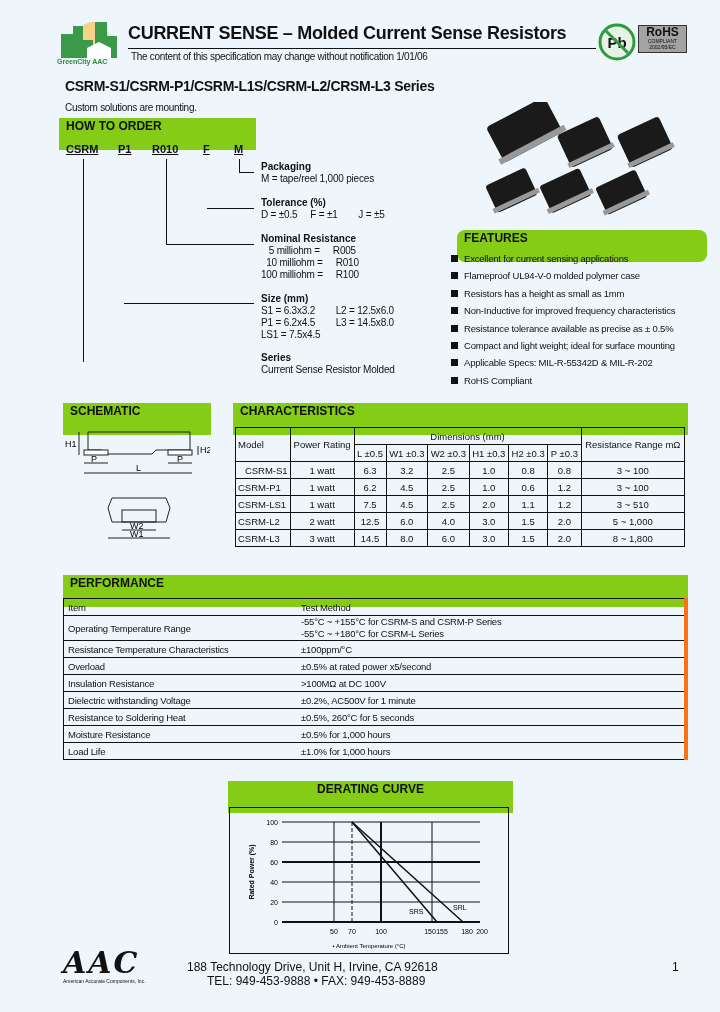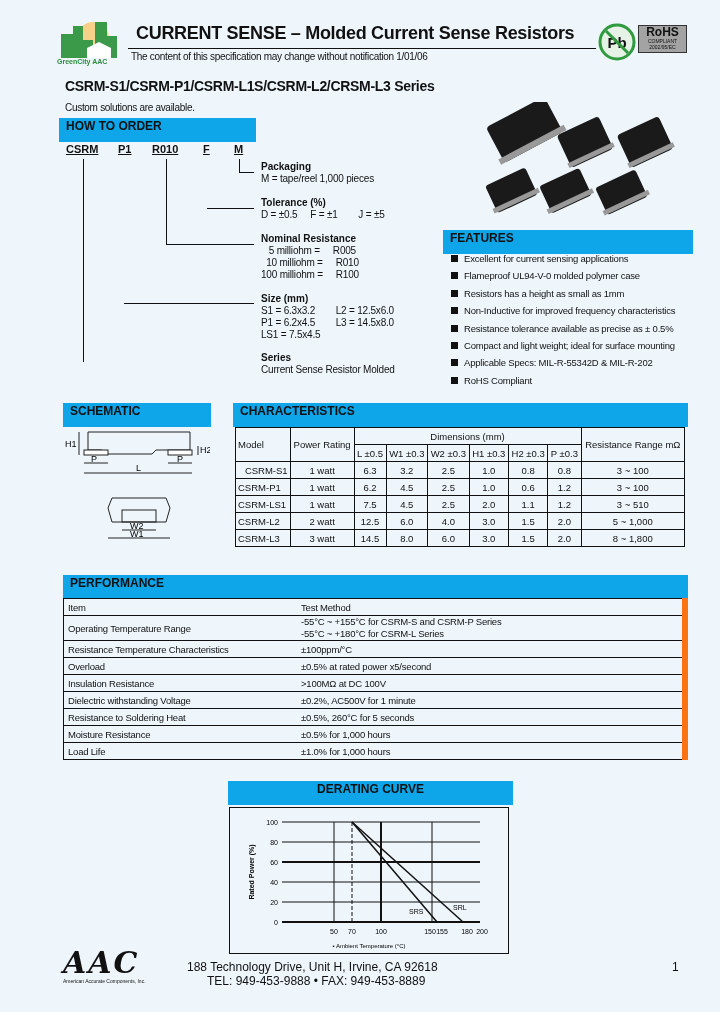--- a/index.html
+++ b/index.html
@@ -1,41 +1,41 @@
 <!DOCTYPE html>
 <html><head>
 <meta charset="utf-8">
 <style>
   html,body{margin:0;padding:0;}
   body{width:720px;height:1012px;background:#eef6fc;position:relative;overflow:hidden;font-family:"Liberation Sans",sans-serif;color:#111;}
   .abs{position:absolute;}
   .logo{left:57px;top:18px;width:72px;height:50px;}
-  .title{left:128px;top:23px;font-size:18px;font-weight:bold;letter-spacing:-0.3px;white-space:nowrap;margin-left:8px;}
+  .title{left:128px;top:23px;font-size:18px;font-weight:bold;letter-spacing:-0.3px;white-space:nowrap;}
   .title-rule{left:128px;top:48px;width:468px;height:1px;background:#111;}
   .subtitle{left:131px;top:51px;font-size:10px;letter-spacing:-0.3px;}
   .pb{left:598px;top:23px;width:38px;height:38px;}
   .rohs{left:638px;top:25px;width:47px;height:26px;border:1px solid #333;background:#a3a3a3;text-align:center;}
   .rohs .r1{font-size:12px;font-weight:bold;line-height:12px;}
   .rohs .r2{font-size:5px;line-height:6px;}
   .series{left:65px;top:78px;font-size:14px;font-weight:bold;letter-spacing:-0.3px;}
   .custom{left:65px;top:102px;font-size:10px;letter-spacing:-0.3px;}
-  .sec{background:#0ea5e9;font-size:12px;font-weight:bold;padding-left:7px;height:24px;line-height:16px;box-sizing:border-box;}
+  .sec{background:#84cc16;font-size:12px;font-weight:bold;padding-left:7px;height:32px;line-height:16px;box-sizing:border-box;}
   .code{font-size:11px;font-weight:bold;text-decoration:underline;}
   .line{background:#111;}
   .olabel{font-size:10px;font-weight:bold;}
   .otext{font-size:10px;line-height:12px;white-space:pre;letter-spacing:-0.2px;}
   .feat{font-size:9.5px;line-height:17.4px;letter-spacing:-0.2px;}
   .feat .bul{display:inline-block;width:7px;height:7px;background:#111;margin-right:6px;}
   table{border-collapse:collapse;}
   .ctab{left:235px;top:427px;width:450px;font-size:9.5px;}
   .ctab td,.ctab th{border:1px solid #111;padding:0 2px;height:16px;text-align:center;font-weight:normal;}
   .ptab{left:63px;top:598px;width:625px;font-size:9.5px;}
   .ptab td{border-top:1px solid #111;border-bottom:1px solid #111;height:16px;padding:0 4px;letter-spacing:-0.2px;}
   .ptab tr td:first-child{border-left:1px solid #111;width:225px;}
-  .ptab tr td:last-child{border-right:6px solid #f97316;}
+  .ptab tr td:last-child{border-right:4px solid #f97316;}
   .footer-addr{left:187px;top:960px;font-size:12px;}
   .footer-tel{left:207px;top:974px;font-size:12px;}
   .pagenum{left:672px;top:960px;font-size:12px;}
 </style>
 </head>
 <body>
 
 <div class="abs logo">
   <svg width="72" height="50" viewBox="0 0 72 50">
     <circle cx="36" cy="20" r="16" fill="#f7c86a" opacity="0.8"></circle>
@@ -58,21 +58,21 @@
     <line x1="8" y1="8" x2="30" y2="30" stroke="#2f9a3e" stroke-width="3"></line>
   </svg>
 </div>
 <div class="abs rohs">
   <div class="r1">RoHS</div>
   <div class="r2">COMPLIANT</div>
   <div class="r2">2002/95/EC</div>
 </div>
 
 <div class="abs series">CSRM-S1/CSRM-P1/CSRM-L1S/CSRM-L2/CRSM-L3 Series</div>
-<div class="abs custom">Custom solutions are available.</div>
+<div class="abs custom">Custom solutions are mounting.</div>
 
 <div class="abs sec" style="left:59px;top:118px;width:197px;">HOW TO ORDER</div>
 <div class="abs code" style="left:66px;top:143px;">CSRM</div>
 <div class="abs code" style="left:118px;top:143px;">P1</div>
 <div class="abs code" style="left:152px;top:143px;">R010</div>
 <div class="abs code" style="left:203px;top:143px;">F</div>
 <div class="abs code" style="left:234px;top:143px;">M</div>
 
 <div class="abs line" style="left:239px;top:159px;width:1px;height:14px;"></div>
 <div class="abs line" style="left:239px;top:172px;width:15px;height:1px;"></div>
@@ -119,21 +119,21 @@
         <rect x="74" y="74" width="44" height="30" rx="3" fill="#1a1a1a"></rect>
         <rect x="71" y="98" width="50" height="5" fill="#999"></rect>
       </g>
     <g transform="rotate(-25 150 92)">
         <rect x="130" y="76" width="44" height="30" rx="3" fill="#1a1a1a"></rect>
         <rect x="127" y="100" width="50" height="5" fill="#999"></rect>
       </g>
   </svg>
 </div>
 
-<div class="abs sec" style="left:443px;top:230px;width:250px;">FEATURES</div>
+<div class="abs sec" style="left:457px;top:230px;width:250px;border-radius:8px;">FEATURES</div>
 <div class="abs feat" style="left:451px;top:250px;">
   <div><span class="bul"></span><span>Excellent for current sensing applications</span></div>
   <div><span class="bul"></span><span>Flameproof UL94-V-0 molded polymer case</span></div>
   <div><span class="bul"></span><span>Resistors has a height as small as 1mm</span></div>
   <div><span class="bul"></span><span>Non-Inductive for improved frequency characteristics</span></div>
   <div><span class="bul"></span><span>Resistance tolerance available as precise as ± 0.5%</span></div>
   <div><span class="bul"></span><span>Compact and light weight; ideal for surface mounting</span></div>
   <div><span class="bul"></span><span>Applicable Specs:  MIL-R-55342D &amp; MIL-R-202</span></div>
   <div><span class="bul"></span><span>RoHS Compliant</span></div>
 </div>

